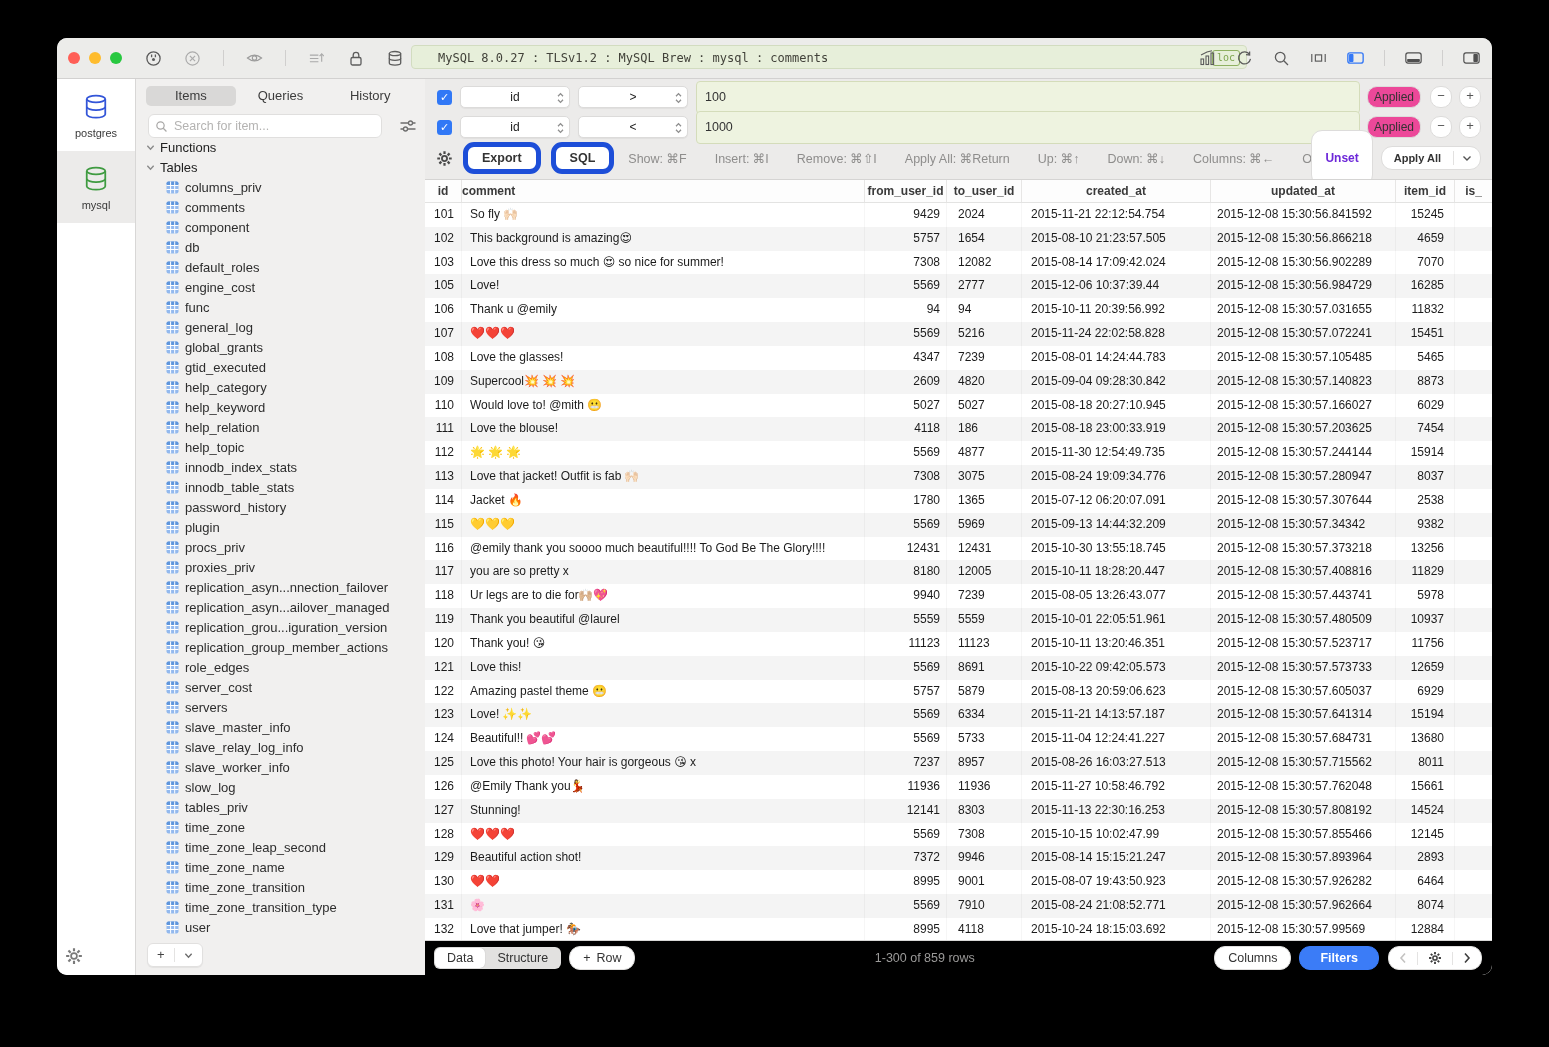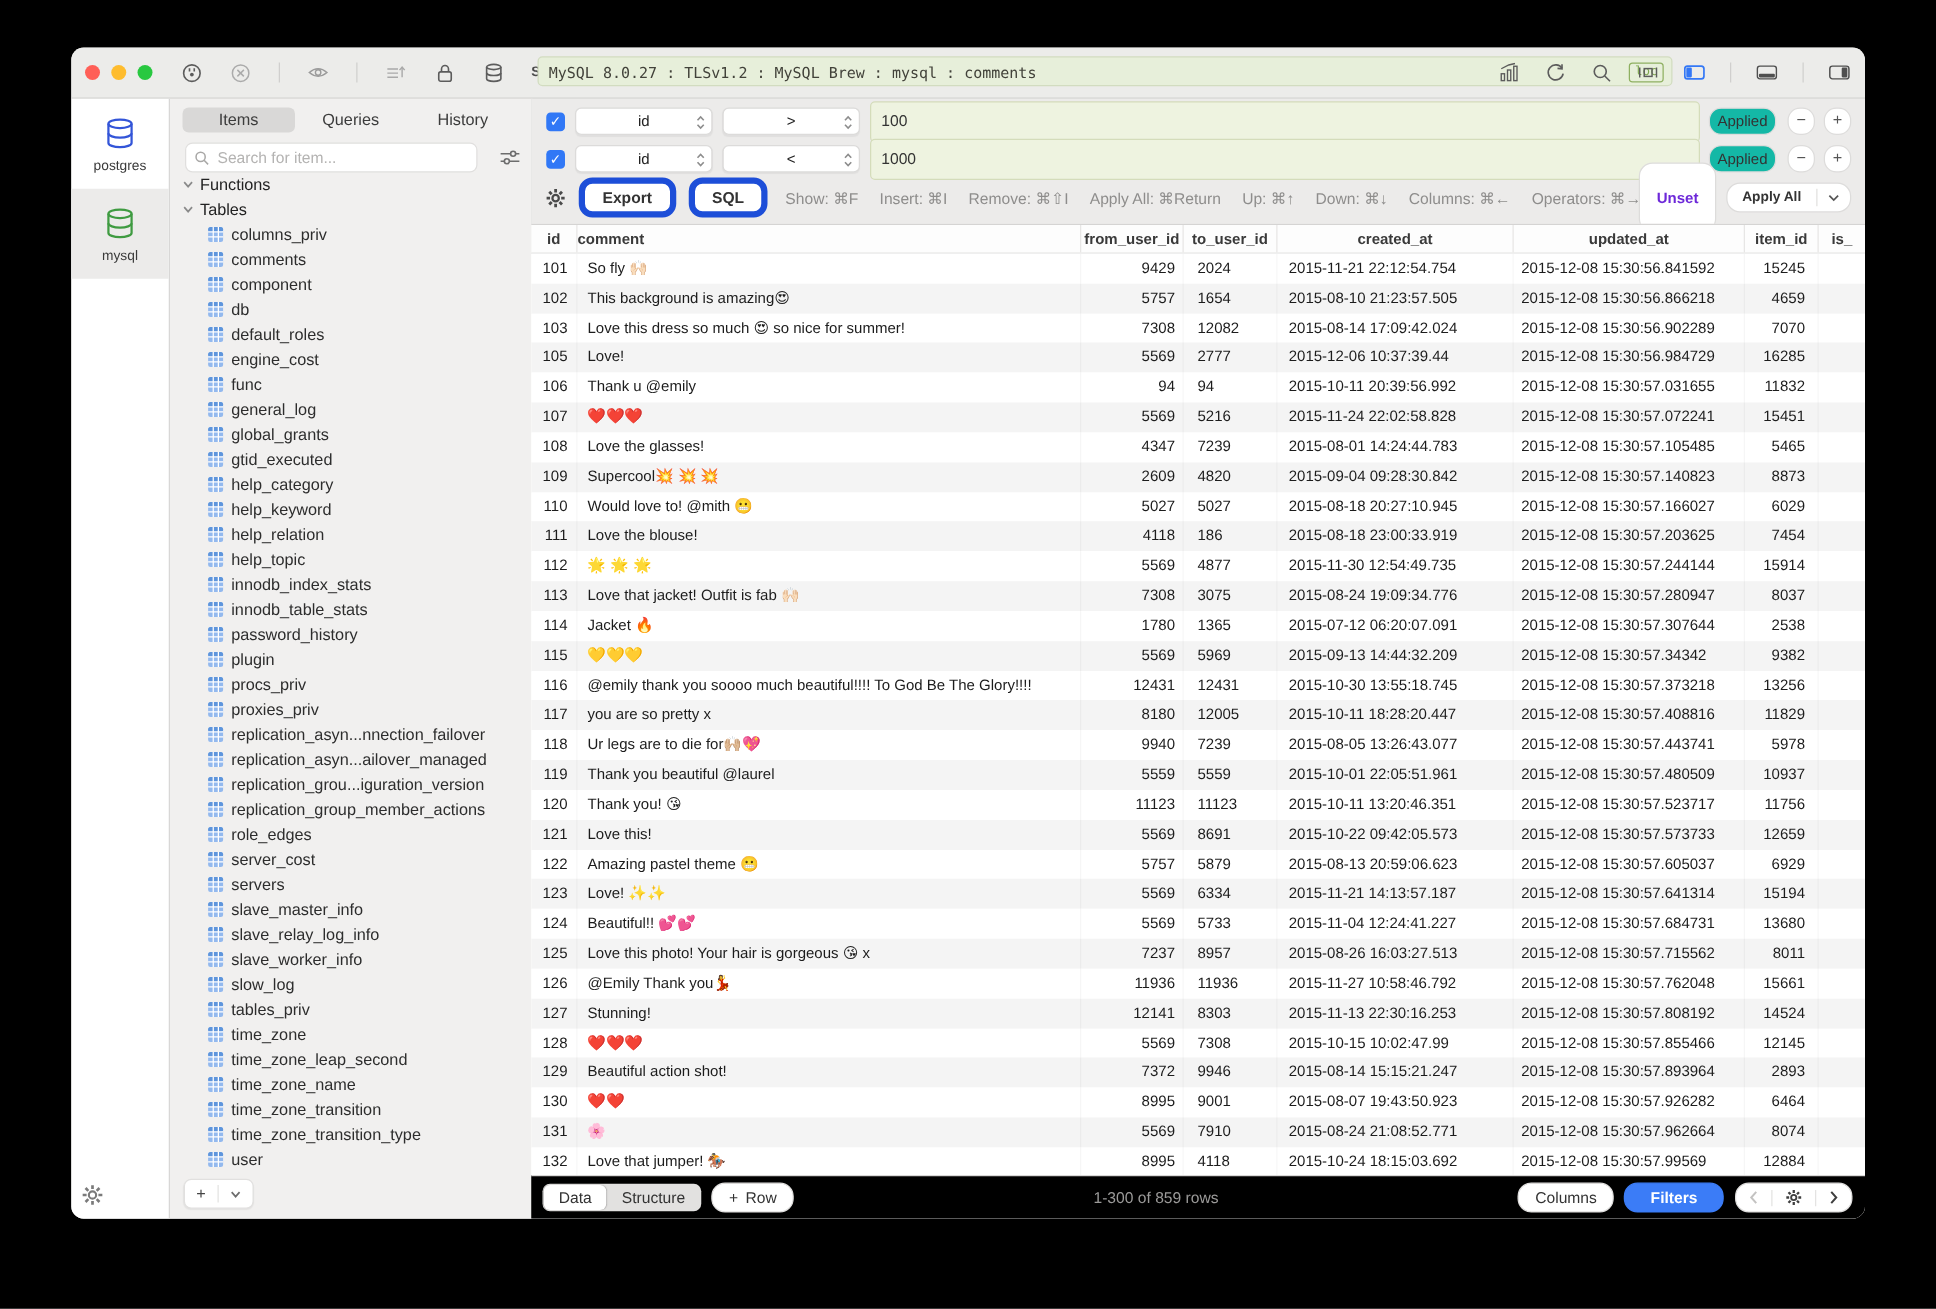--- a/index.html
+++ b/index.html
@@ -7,21 +7,21 @@
   .window{position:absolute;left:57px;top:38px;width:1435px;height:937px;background:#ececea;border-radius:10px;overflow:hidden;box-shadow:0 25px 60px rgba(0,0,0,.55);}
   
   .titlebar{position:absolute;left:0;top:0;right:0;height:40px;background:#ececea;border-bottom:1px solid #d2d1d0;}
   .traffic{position:absolute;top:14px;width:12px;height:12px;border-radius:50%;}
   .t-red{left:11px;background:#ff5f57;} .t-yellow{left:32px;background:#febc2e;} .t-green{left:53px;background:#28c840;}
   .tb-icons{position:absolute;left:88px;top:0;height:40px;display:flex;align-items:center;gap:22px;}
   .tb-icons-r{position:absolute;right:12px;top:0;height:40px;display:flex;align-items:center;gap:20px;}
   .tbi{width:17px;height:17px;display:flex;align-items:center;justify-content:center;}
   .tb-div{width:1px;height:16px;background:#d0cfce;}
   .sql-label{font-size:11px;font-weight:700;color:#4c4c4c;letter-spacing:.3px;}
-  .title-pill{position:absolute;left:373px;top:7px;width:908px;height:24px;background:#e7efda;border:1px solid #d2dcc0;border-radius:4px;font-family:"DejaVu Sans Mono","Liberation Mono",monospace;font-size:12px;color:#42423a;line-height:24px;padding-left:8px;box-sizing:border-box;}
+  .title-pill{position:absolute;left:354px;top:7px;width:836px;height:24px;background:#e7efda;border:1px solid #d2dcc0;border-radius:4px;font-family:"DejaVu Sans Mono","Liberation Mono",monospace;font-size:12px;color:#42423a;line-height:24px;padding-left:26px;box-sizing:border-box;}
   .loc-badge{position:absolute;right:6px;top:4px;border:1px solid #8fb061;color:#7fa650;font-size:10px;line-height:12px;padding:1px 4px;border-radius:3px;font-family:"DejaVu Sans Mono",monospace;}
   
   .leftstrip{position:absolute;left:0;top:41px;bottom:0;width:78px;background:#fff;border-right:1px solid #d8d7d6;}
   .conn{width:78px;padding:14px 0 12px;display:flex;flex-direction:column;align-items:center;gap:6px;}
   .conn.selected{background:#ecebea;}
   .conn-label{font-size:11px;color:#3a3a3a;}
   .strip-gear{position:absolute;left:8px;bottom:10px;width:18px;height:18px;}
   
   .sidebar{position:absolute;left:79px;top:41px;bottom:0;width:289px;background:#f1f0ef;border-right:1px solid #d8d7d6;}
   .sb-tabs{position:absolute;left:10px;right:10px;top:7px;height:20px;display:flex;}
@@ -39,27 +39,27 @@
   .sb-addrow .sep{width:1px;height:14px;background:#e4e3e2;}
   
   .main{position:absolute;left:368px;top:41px;right:0;bottom:0;background:#ecebea;}
   .f-row{position:absolute;left:0;right:0;height:22px;display:flex;align-items:center;}
   .f-row1{top:7px;} .f-row2{top:37px;}
   .f-check{width:15px;height:15px;margin-left:12px;background:#3178f6;border-radius:3.5px;color:#fff;font-size:11px;display:flex;align-items:center;justify-content:center;font-weight:700;}
   .f-select{width:110px;height:22px;background:#fff;border:1px solid #dcdbda;border-radius:5px;box-shadow:0 1px 1px rgba(0,0,0,.05);margin-left:8px;display:flex;align-items:center;box-sizing:border-box;position:relative;}
   .f-select .val{flex:1;text-align:center;font-size:12px;color:#222;}
   .f-select .stepper{position:absolute;right:4px;top:4px;}
   .f-input{flex:1;height:33px;margin-left:8px;margin-right:7px;background:#eef3e0;border:1px solid #d4dcba;border-radius:4px;box-sizing:border-box;font-size:12.5px;color:#333;padding:0 8px;outline:none;font-family:inherit;}
-  .f-applied{width:52px;height:20px;background:#14b8a6;border:1px solid #dddcdb;border-radius:10px;font-size:12px;color:#333;text-align:center;line-height:20px;}
+  .f-applied{width:52px;height:20px;background:#ec4899;border:1px solid #dddcdb;border-radius:10px;font-size:12px;color:#333;text-align:center;line-height:20px;}
   .f-mini{width:20px;height:20px;background:#fff;border:1px solid #dddcdb;border-radius:10px;font-size:13px;color:#555;text-align:center;line-height:18px;margin-left:9px;}
   .f-mini.plus{margin-left:7px;margin-right:11px;}
   .f-bar{position:absolute;left:0;right:0;top:62px;height:34px;display:flex;align-items:center;}
   .fb-gear{width:17px;height:17px;margin-left:11px;}
   .fb-btn{height:22px;background:#fff;border:5px solid #1d4ed8;border-radius:11px;font-size:12.5px;font-weight:600;color:#333;padding:0 14px;line-height:22px;margin-left:10px;}
-  .fb-shortcuts{margin-left:14px;display:flex;gap:17px;font-size:12.5px;color:#8e8d8c;white-space:nowrap;overflow:hidden;flex:1;text-align:right;}
+  .fb-shortcuts{margin-left:14px;display:flex;gap:28px;font-size:12.5px;color:#8e8d8c;white-space:nowrap;overflow:hidden;flex:1;text-align:right;}
   .fb-right{display:flex;align-items:center;margin-right:11px;}
   .fb-unset{height:22px;background:#fff;border:1px solid #dddcdb;border-radius:11px;font-size:12px;font-weight:600;color:#6d28d9;padding:16px 13px;line-height:22px;margin-right:8px;}
   .fb-apply{height:22px;background:#fff;border:1px solid #dddcdb;border-radius:11px;display:flex;align-items:center;}
   .fb-apply .lab{font-size:11px;font-weight:600;color:#333;padding:0 12px;}
   .fb-apply .sep{width:1px;height:14px;background:#e2e1e0;}
   .fb-apply .chev{padding:0 8px;display:flex;align-items:center;}
   
   .grid-header{position:absolute;left:0;right:0;top:100px;height:24px;background:#fdfdfd;border-top:1px solid #d5d4d3;border-bottom:1px solid #e3e3e2;display:flex;box-sizing:border-box;}
   .hcell{font-size:12px;font-weight:700;color:#3a3a3a;text-align:center;line-height:22px;border-right:1px solid #e7e6e5;box-sizing:border-box;overflow:hidden;white-space:nowrap;}
   .grid-body{position:absolute;left:0;right:0;top:124px;bottom:34px;background:#fff;overflow:hidden;}

